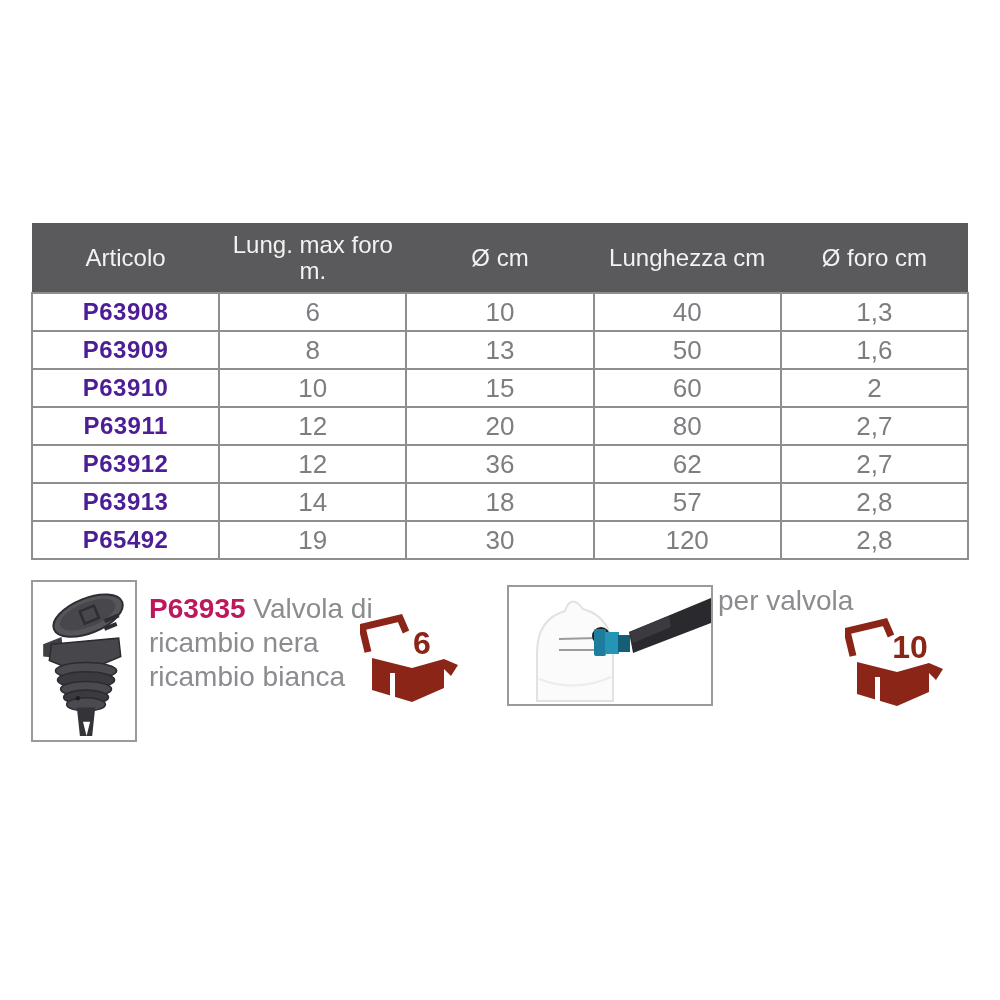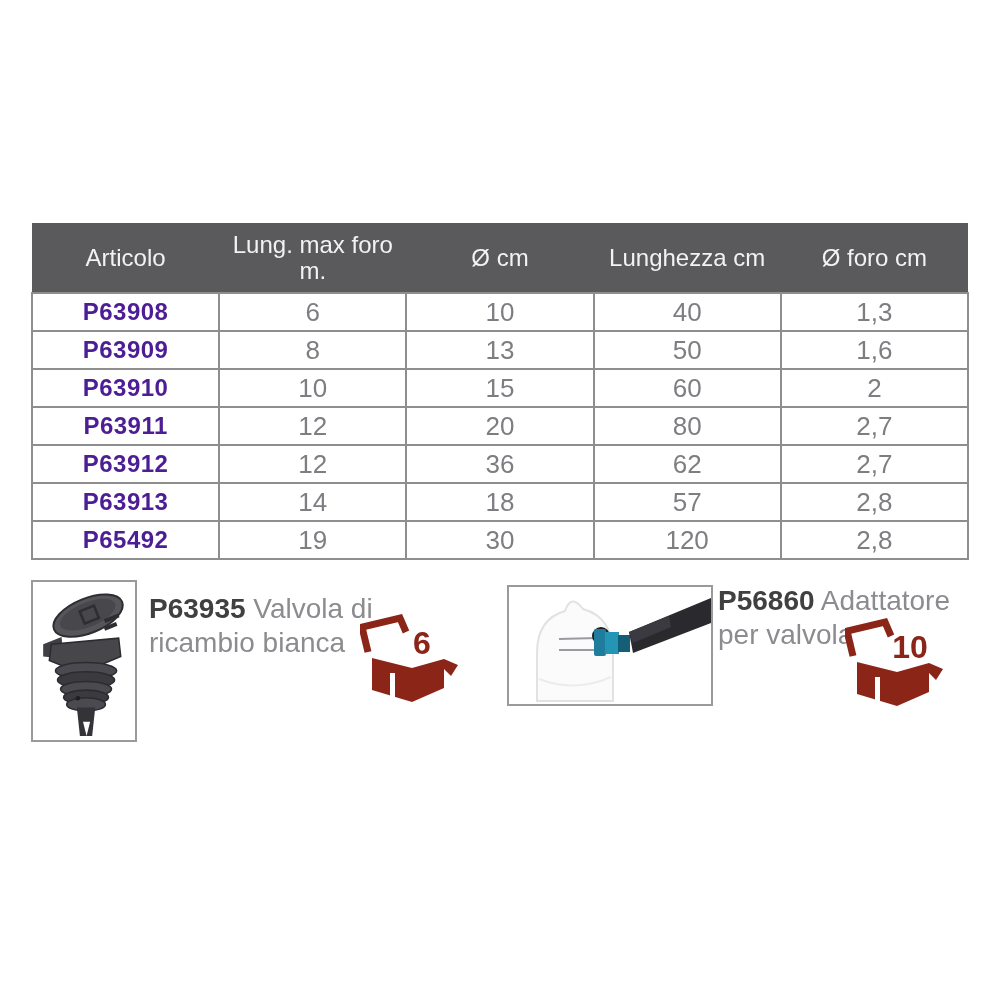--- a/index.html
+++ b/index.html
@@ -25,21 +25,21 @@
   
   .img-box{
     position:absolute;background:#ffffff;border:2px solid #9a9a9a;
     display:flex;align-items:center;justify-content:center;
   }
   .img-box.left{left:31px;top:580px;width:102px;height:158px;}
   .img-box.right{left:507px;top:585px;width:202px;height:117px;}
   .panel-text{
     position:absolute;font-size:28px;line-height:34px;color:#8c8c90;
   }
-  .panel-text b{color:#404040;font-weight:700;}
+  .panel-text b{color:#be185d;font-weight:700;}
   .panel-text.left{left:149px;top:592px;width:250px;}
   .panel-text.right{left:718px;top:584px;width:260px;}
   .pack-icon{position:absolute;}
   .pack-icon.qty6{left:360px;top:612px;width:100px;height:92px;}
   .pack-icon.qty10{left:845px;top:616px;width:100px;height:92px;}
   .pack-icon svg{width:100%;height:100%;display:block;}
   .pack-num{
     font-family:"Liberation Sans",sans-serif;font-weight:700;font-size:32px;
   }
 </style>
@@ -128,20 +128,21 @@
     <ellipse cx="52" cy="114" rx="22" ry="7" fill="#3a3a3f" stroke="#2c2c30" stroke-width="1.5"></ellipse>
     <ellipse cx="52" cy="121" rx="19" ry="6.5" fill="#4a4a50" stroke="#2c2c30" stroke-width="1.5"></ellipse>
     <circle cx="44" cy="115" r="2.2" fill="#1e1e22"></circle>
     <polygon points="43,124 61,124 58,152 46,152" fill="#333338"></polygon>
     <polygon points="49,138 56,138 52.5,152" fill="#ffffff"></polygon>
   </svg>
 </div>
 
 <div class="panel-text left">
   <div><b>P63935</b> <span>Valvola di</span></div>
+  <div>ricambio nera</div>
   <div>ricambio bianca</div>
 </div>
 
 <div class="pack-icon qty6">
   <svg viewBox="0 0 100 92">
     <polyline points="8,40 2,15 40,6 46,20" fill="none" stroke="#8b2517" stroke-width="7"></polyline>
     <polygon points="12,46 52,56 52,90 12,78" fill="#8b2517"></polygon>
     <polygon points="52,56 84,47 84,76 52,90" fill="#8b2517"></polygon>
     <polygon points="84,47 98,53 91,64 82,55" fill="#8b2517"></polygon>
     <rect x="30" y="61" width="5" height="24" fill="#ffffff"></rect>
@@ -158,21 +159,20 @@
     <circle cx="92" cy="49" r="9" fill="#1f1f23"></circle>
     <rect x="85" y="42" width="12" height="27" rx="2" fill="#1e7d9c"></rect>
     <rect x="96" y="45" width="14" height="22" fill="#2495b4"></rect>
     <rect x="109" y="48" width="12" height="17" fill="#155e78"></rect>
     <polygon points="120,45 202,11 202,36 124,66" fill="#2a2a2e"></polygon>
     <polygon points="120,45 160,29 162,40 124,56" fill="#3a3a40"></polygon>
   </svg>
 </div>
 
 <div class="panel-text right">
-  <div><b>P56860</b> <span>Adattatore</span></div>
   <div>per valvola</div>
 </div>
 
 <div class="pack-icon qty10">
   <svg viewBox="0 0 100 92">
     <polyline points="8,40 2,15 40,6 46,20" fill="none" stroke="#8b2517" stroke-width="7"></polyline>
     <polygon points="12,46 52,56 52,90 12,78" fill="#8b2517"></polygon>
     <polygon points="52,56 84,47 84,76 52,90" fill="#8b2517"></polygon>
     <polygon points="84,47 98,53 91,64 82,55" fill="#8b2517"></polygon>
     <rect x="30" y="61" width="5" height="24" fill="#ffffff"></rect>

